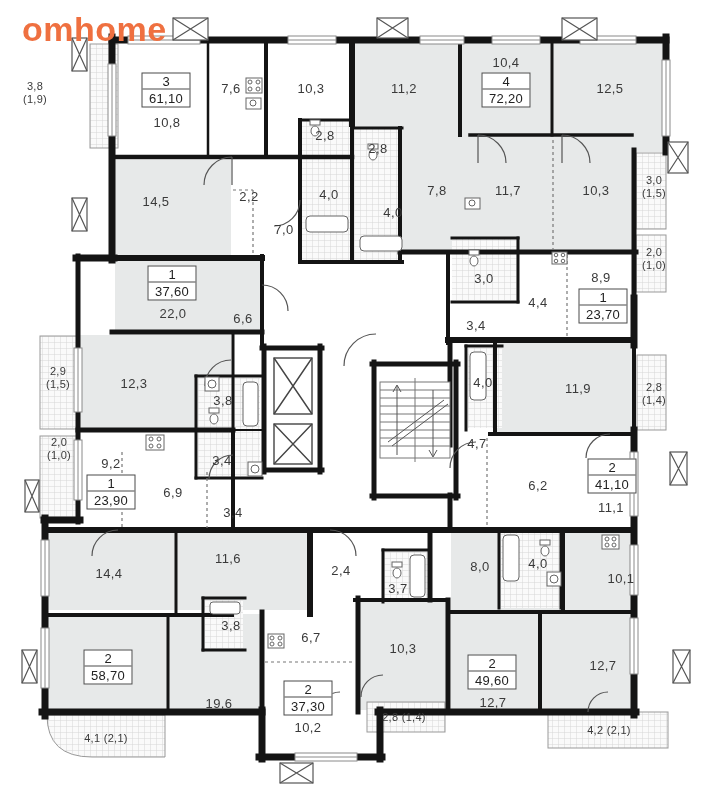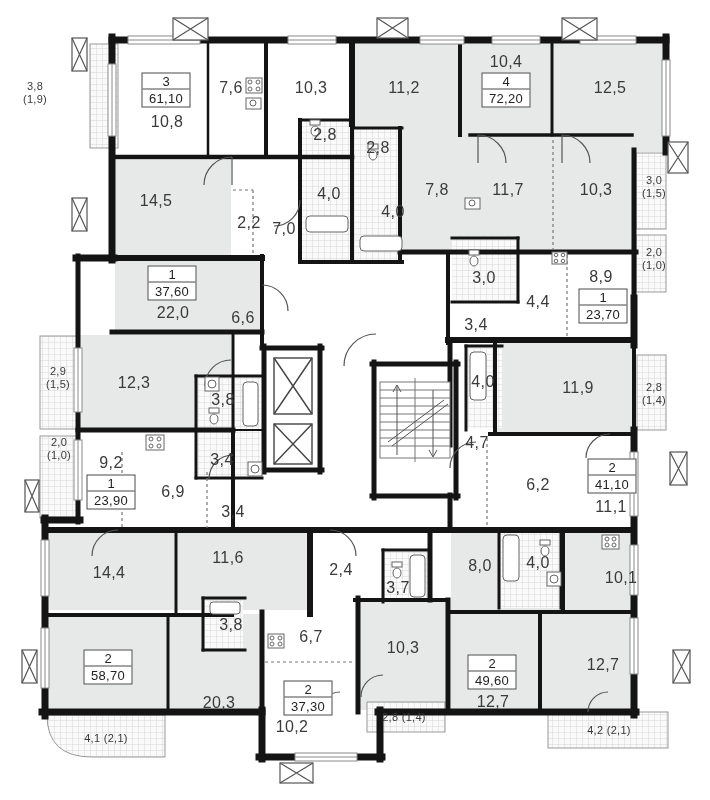--- a/index.html
+++ b/index.html
@@ -1,21 +1,21 @@
 <!DOCTYPE html>
 <html><head>
 <meta charset="utf-8">
 <style>
   html,body{margin:0;padding:0;background:#fff;}
   #app{position:relative;width:710px;height:800px;background:#fff;overflow:hidden;
        font-family:"Liberation Sans",sans-serif;}
   #plan-svg{position:absolute;left:0;top:0;}
   .logo{position:absolute;left:22px;top:10px;font-size:34px;font-weight:bold;
         letter-spacing:.5px;color:#ef7040;}
-  .rl{position:absolute;transform:translate(-50%,-50%);font-size:16px;color:#3a3a3a;
+  .rl{position:absolute;transform:translate(-50%,-50%);font-size:13px;color:#3a3a3a;
       letter-spacing:.4px;white-space:nowrap;}
   .bl{position:absolute;transform:translate(-50%,-50%);font-size:11px;color:#3a3a3a;
       letter-spacing:.3px;text-align:center;line-height:13px;white-space:nowrap;}
   .badge{position:absolute;transform:translate(-50%,-50%);width:47px;background:#fff;
          border:1.5px solid #4a4a4a;text-align:center;color:#222;}
   .badge .num{font-size:13px;line-height:15px;border-bottom:1.5px solid #4a4a4a;}
   .badge .area{font-size:13px;line-height:17px;letter-spacing:.3px;}
 </style>
 </head>
 <body>
@@ -374,29 +374,30 @@
           <rect x="248" y="462" width="14" height="14"></rect>
           <circle cx="255" cy="469" r="4"></circle>
         </g>
     <g>
           <rect x="547" y="572" width="14" height="14"></rect>
           <circle cx="554" cy="579" r="4"></circle>
         </g>
   </g>
 </svg>
 
+<div class="logo" style="color: rgb(239, 112, 64);">omhome</div>
 
 <div class="rl" style="left:167px;top:122px">10,8</div>
 <div class="rl" style="left:231px;top:88px">7,6</div>
 <div class="rl" style="left:311px;top:88px">10,3</div>
 <div class="rl" style="left:404px;top:88px">11,2</div>
 <div class="rl" style="left:506px;top:62px">10,4</div>
 <div class="rl" style="left:610px;top:88px">12,5</div>
 <div class="rl" style="left:156px;top:201px">14,5</div>
-<div class="rl" style="left:249px;top:223px">2,2</div>
+<div class="rl" style="left:249px;top:196px">2,2</div>
 <div class="rl" style="left:284px;top:229px">7,0</div>
 <div class="rl" style="left:325px;top:135px">2,8</div>
 <div class="rl" style="left:378px;top:148px">2,8</div>
 <div class="rl" style="left:329px;top:194px">4,0</div>
 <div class="rl" style="left:393px;top:212px">4,0</div>
 <div class="rl" style="left:437px;top:190px">7,8</div>
 <div class="rl" style="left:508px;top:190px">11,7</div>
 <div class="rl" style="left:596px;top:190px">10,3</div>
 <div class="rl" style="left:173px;top:313px">22,0</div>
 <div class="rl" style="left:243px;top:318px">6,6</div>
@@ -412,26 +413,26 @@
 <div class="rl" style="left:233px;top:512px">3,4</div>
 <div class="rl" style="left:483px;top:382px">4,0</div>
 <div class="rl" style="left:578px;top:388px">11,9</div>
 <div class="rl" style="left:477px;top:443px">4,7</div>
 <div class="rl" style="left:538px;top:485px">6,2</div>
 <div class="rl" style="left:611px;top:507px">11,1</div>
 <div class="rl" style="left:109px;top:573px">14,4</div>
 <div class="rl" style="left:228px;top:558px">11,6</div>
 <div class="rl" style="left:231px;top:625px">3,8</div>
 <div class="rl" style="left:109px;top:674px">15,9</div>
-<div class="rl" style="left:219px;top:703px">20,3</div>
+<div class="rl" style="left:219px;top:703px">19,6</div>
 <div class="rl" style="left:341px;top:570px">2,4</div>
 <div class="rl" style="left:398px;top:588px">3,7</div>
 <div class="rl" style="left:311px;top:637px">6,7</div>
 <div class="rl" style="left:403px;top:648px">10,3</div>
-<div class="rl" style="left:292px;top:727px">10,2</div>
+<div class="rl" style="left:308px;top:727px">10,2</div>
 <div class="rl" style="left:480px;top:566px">8,0</div>
 <div class="rl" style="left:538px;top:563px">4,0</div>
 <div class="rl" style="left:621px;top:578px">10,1</div>
 <div class="rl" style="left:493px;top:702px">12,7</div>
 <div class="rl" style="left:603px;top:665px">12,7</div>
 
 <div class="bl" style="left:35px;top:93px">
   <div>3,8</div>
       <div>(1,9)</div>
     </div>

